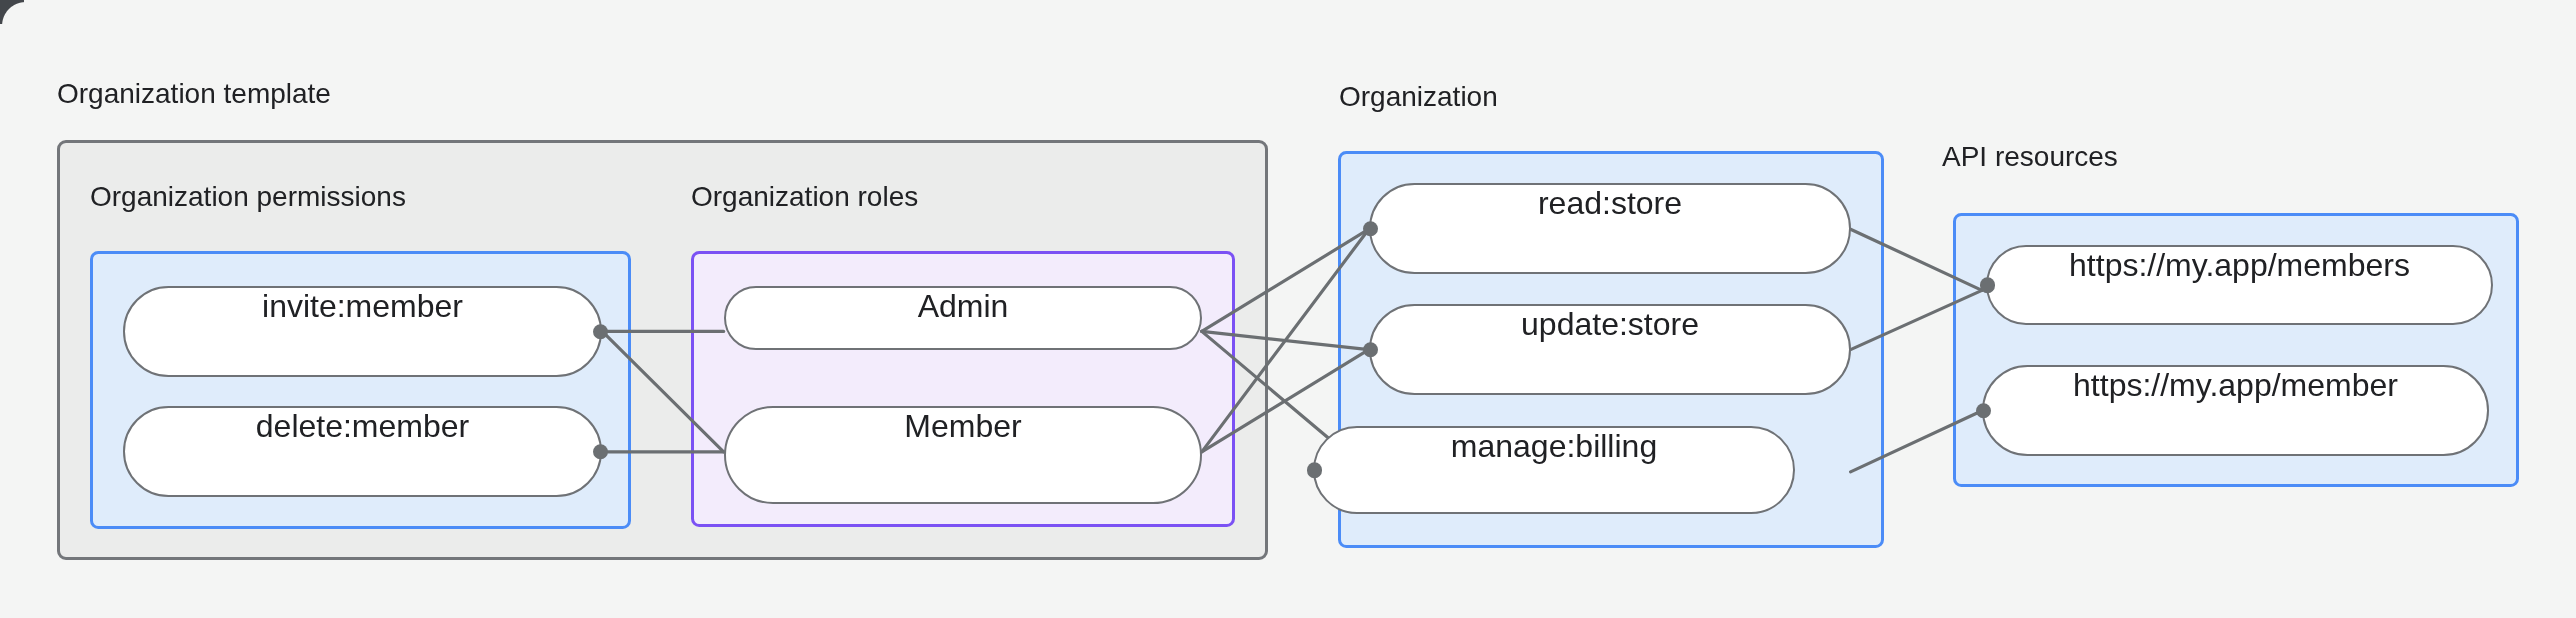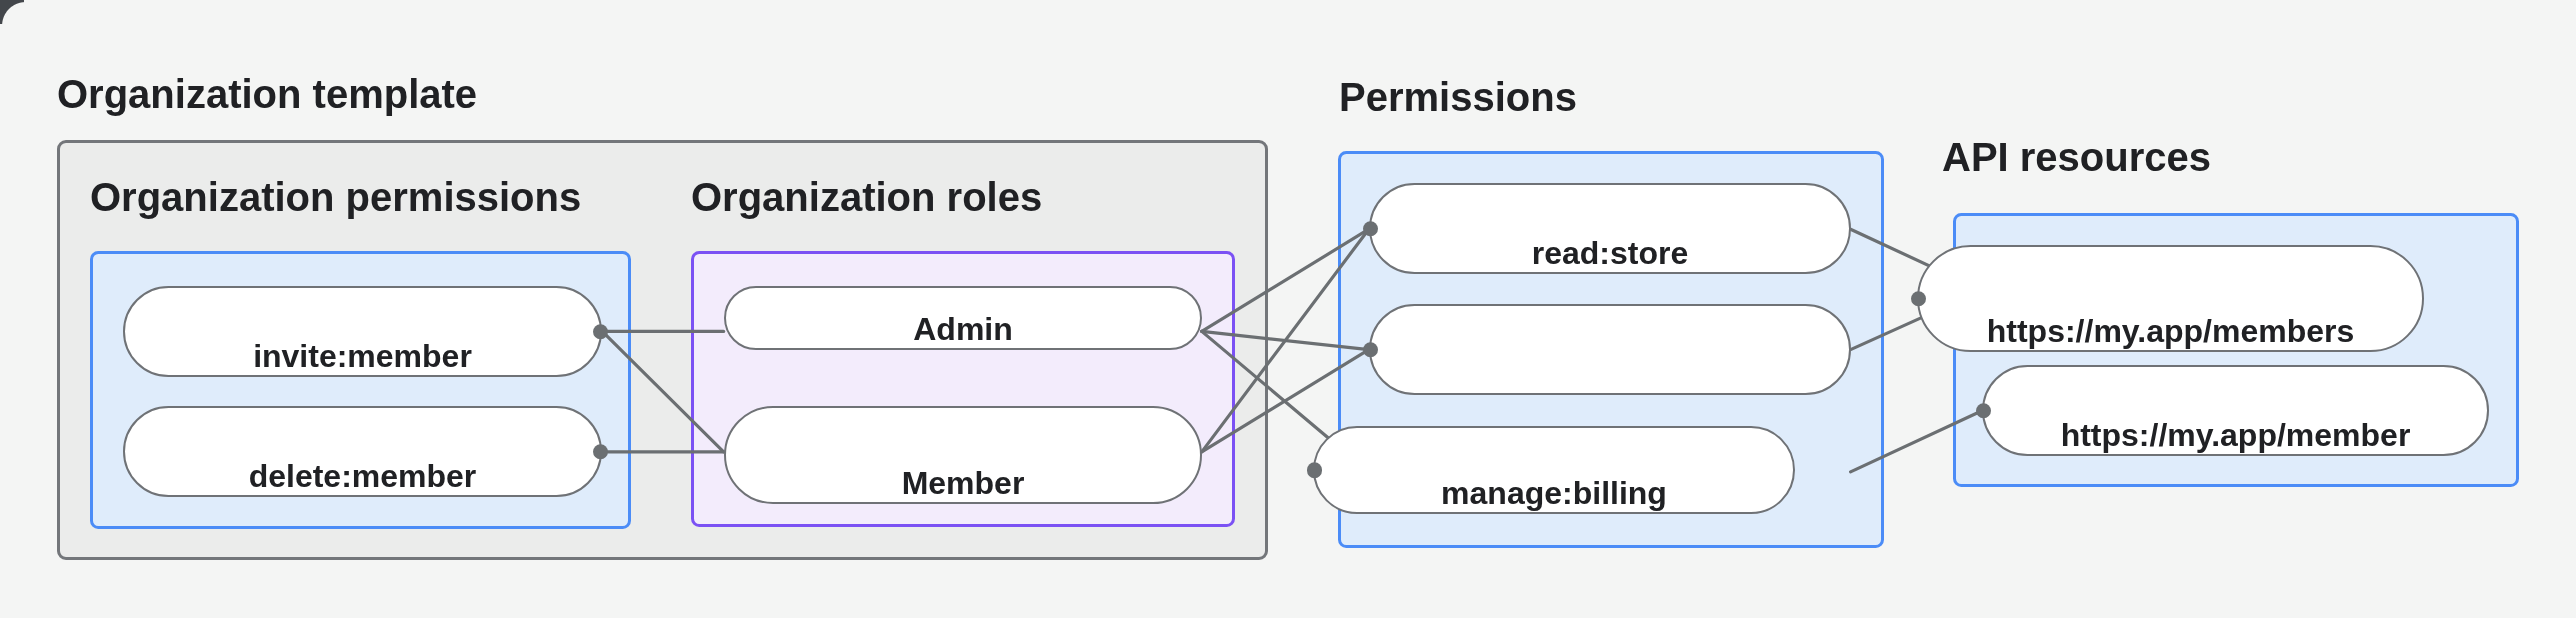--- a/index.html
+++ b/index.html
@@ -14,51 +14,51 @@
     background:var(--bg);
     font-family:"Liberation Sans","DejaVu Sans",sans-serif;
     color:var(--text);
   }
   .corner-artifact{
     position:absolute; left:0; top:0; width:24px; height:24px; z-index:10;
     background:radial-gradient(circle at 25.6px 25.6px, rgba(0,0,0,0) 23px, #43474b 24px);
   }
   .lbl{
     position:absolute; z-index:2; white-space:nowrap;
-    font-size:40px; line-height:40px; font-weight:700; color:var(--text);
+    font-size:28px; line-height:40px; font-weight:400; color:var(--text);
   }
   .box{position:absolute; box-sizing:border-box; border-radius:8.2px; z-index:1;}
   .box.frame{background:var(--frame-fill); border:3.7px solid var(--frame-border); border-radius:9px;}
   .box.blue{background:var(--blue-fill); border:3.7px solid var(--blue-border);}
   .box.purple{background:var(--purple-fill); border:3.7px solid var(--purple-border);}
   #wires{position:absolute; left:0; top:0; z-index:3; pointer-events:none;}
   .wire{stroke:var(--wire); stroke-width:3.5px; stroke-linecap:round;}
   .node{
     position:absolute; z-index:4; box-sizing:border-box;
-    display:flex; align-items:flex-end; justify-content:center;
+    display:flex; align-items:flex-start; justify-content:center;
     background:#ffffff; border:2.7px solid var(--node-border); border-radius:912px;
-    font-size:32px; color:var(--text);font-weight:bold;
+    font-size:32px; color:var(--text);
   }
   .node-label{white-space:nowrap;}
   .dot{
     position:absolute; width:15.5px; height:15.5px; border-radius:50%;
     background:var(--wire); top:50%; transform:translateY(-50%); z-index:5;
   }
   .dot.right{right:-8.2px;}
   .dot.left{left:-8.2px;}
 </style>
 </head>
 <body>
 
 <div class="stage">
 
   <div class="corner-artifact"></div>
 
   <div class="lbl" style="left:57px;top:74px">Organization template</div>
-  <div class="lbl" style="left:1339px;top:77px">Permissions</div>
+  <div class="lbl" style="left:1339px;top:77px">Organization</div>
   <div class="lbl" style="left:1942px;top:137px">API resources</div>
 
   <div class="box frame" style="left:57px;top:140px;width:1211px;height:420px"></div>
   <div class="lbl" style="left:691px;top:177px">Organization roles</div>
   <div class="lbl" style="left:90px;top:177px">Organization permissions</div>
 
   <div class="box blue" style="left:90px;top:251px;width:541px;height:278px"></div>
   <div class="box purple" style="left:691px;top:251px;width:544px;height:276px"></div>
   <div class="box blue" style="left:1338px;top:151px;width:546px;height:397px"></div>
   <div class="box blue" style="left:1953px;top:213px;width:566px;height:274px"></div>
@@ -92,27 +92,28 @@
   <div class="node" style="left:724px;top:406px;width:478px;height:98px">
     <span class="node-label">Member</span>
   </div>
 
   <div class="node" style="left:1369px;top:183px;width:482px;height:91px">
     <span class="dot left"></span>
     <span class="node-label">read:store</span>
   </div>
   <div class="node" style="left:1369px;top:304px;width:482px;height:91px">
     <span class="dot left"></span>
+    <span class="node-label">update:store</span>
   </div>
   <div class="node" style="left:1313px;top:426px;width:482px;height:88px">
     <span class="dot left"></span>
     <span class="node-label">manage:billing</span>
   </div>
 
-  <div class="node" style="left:1917px;top:245px;width:507px;height:107px">
+  <div class="node" style="left:1986px;top:245px;width:507px;height:80px">
     <span class="dot left"></span>
     <span class="node-label">https://my.app/members</span>
   </div>
   <div class="node" style="left:1982px;top:365px;width:507px;height:91px">
     <span class="dot left"></span>
     <span class="node-label">https://my.app/member</span>
   </div>
 
 </div>
 

